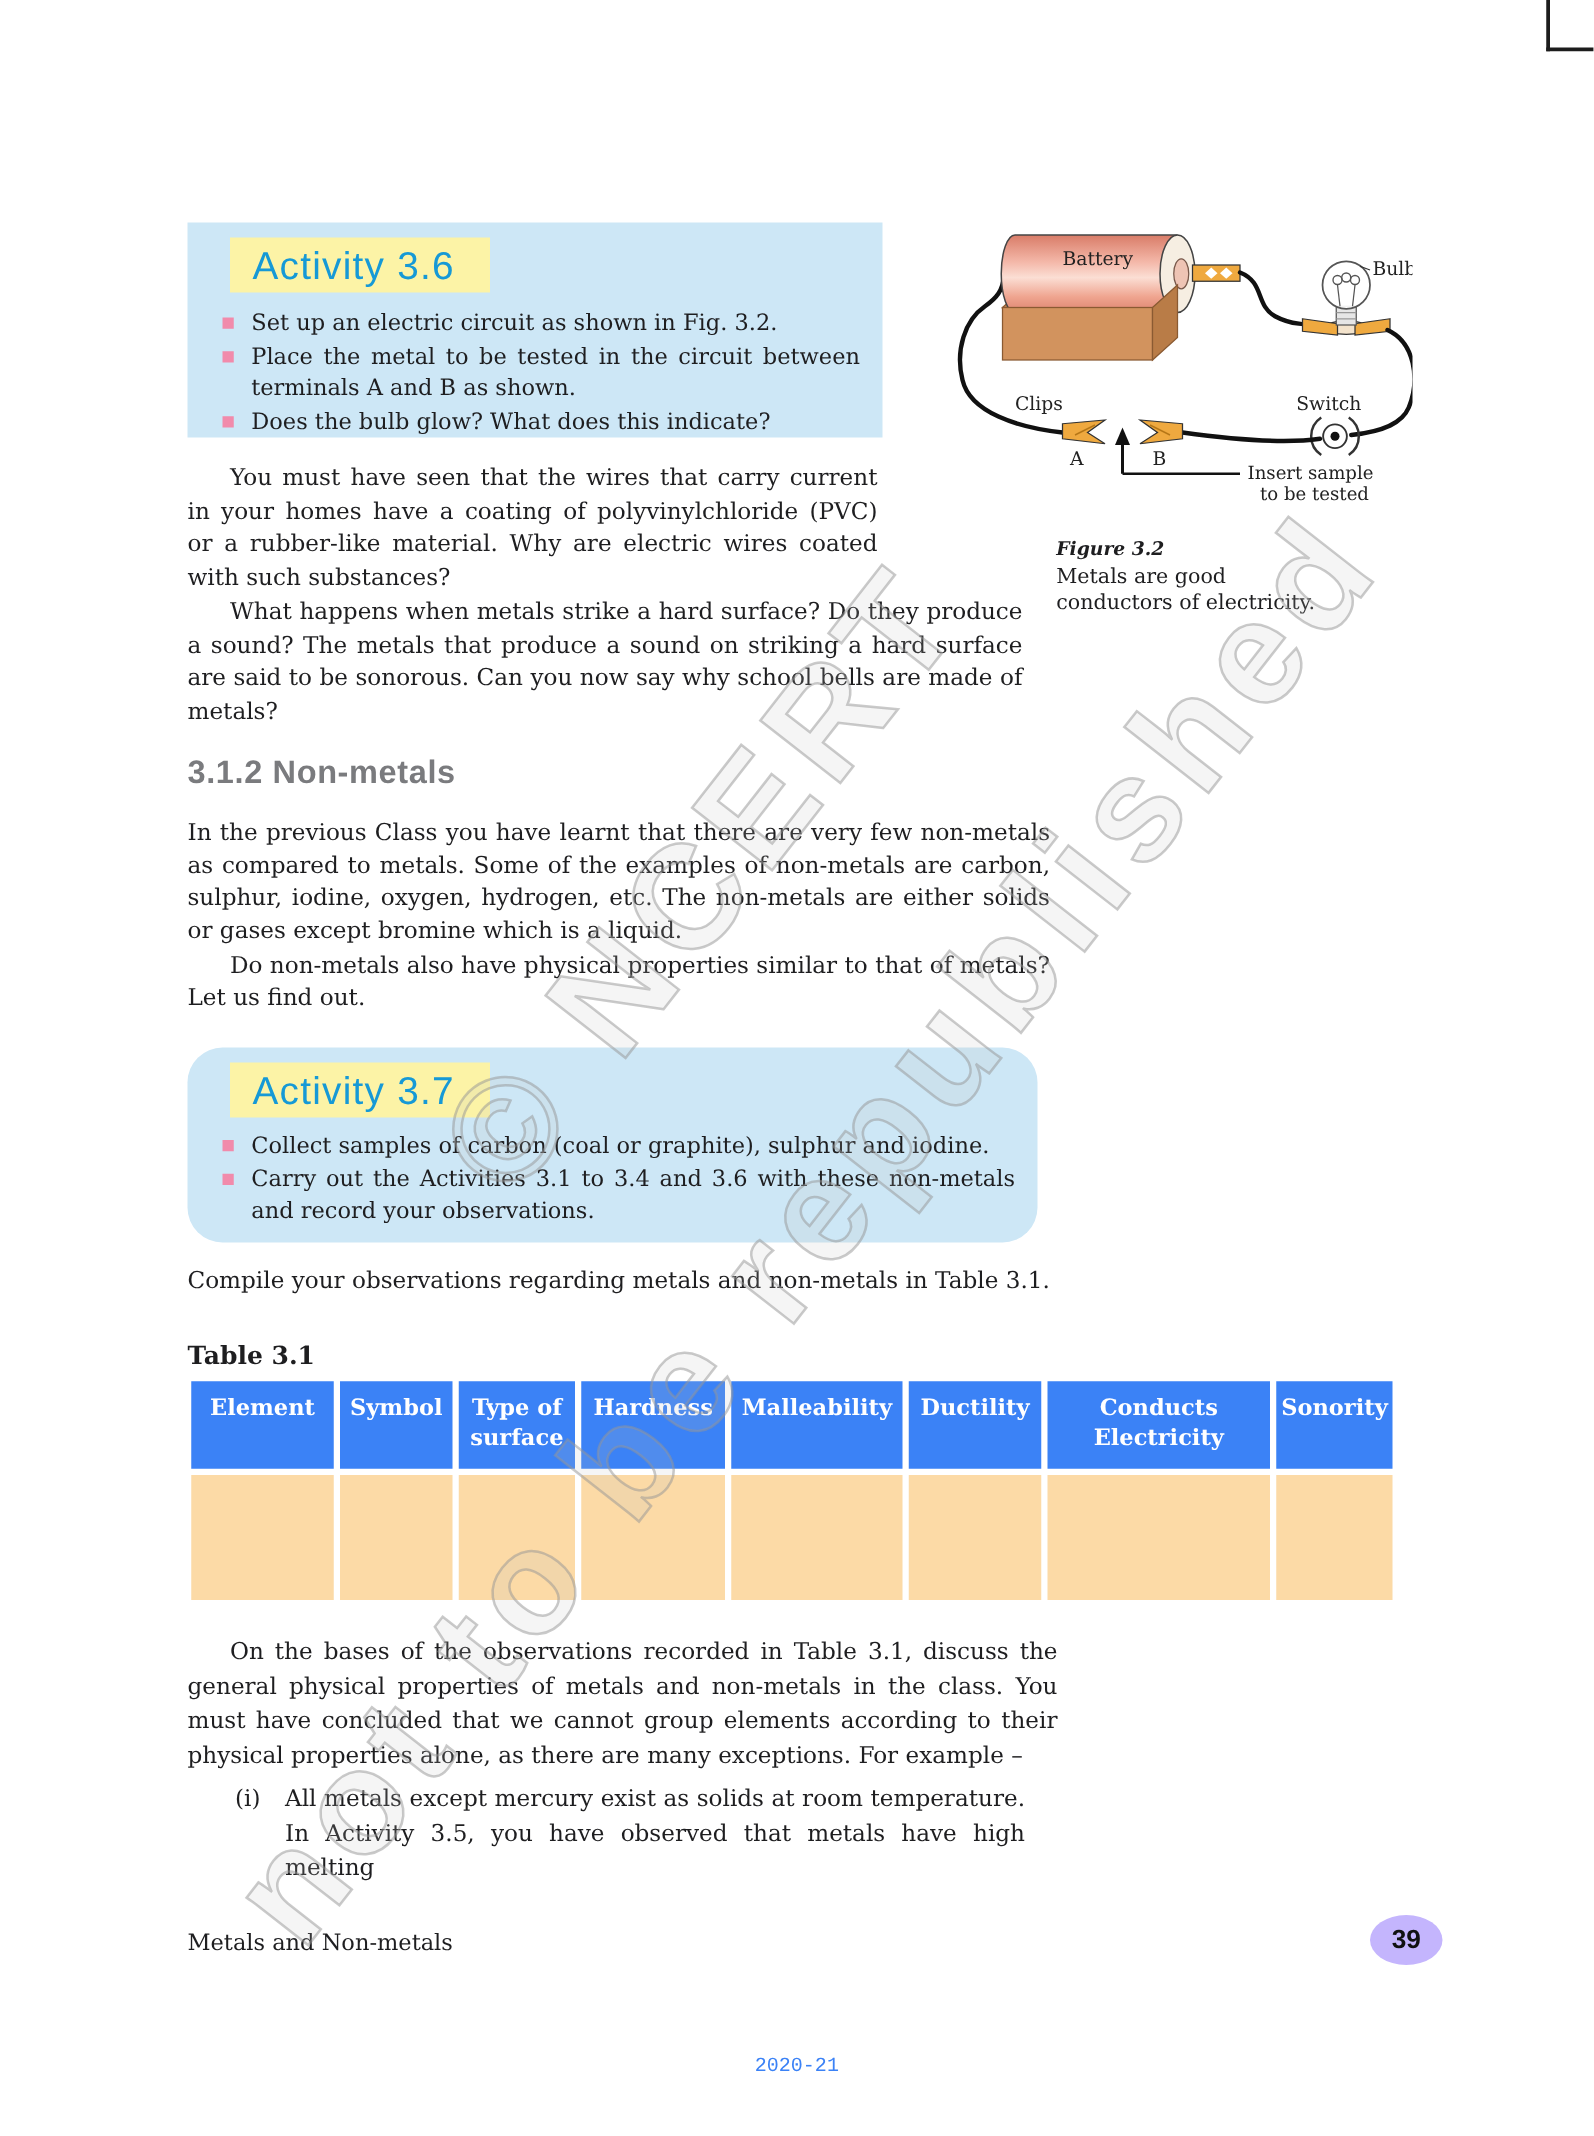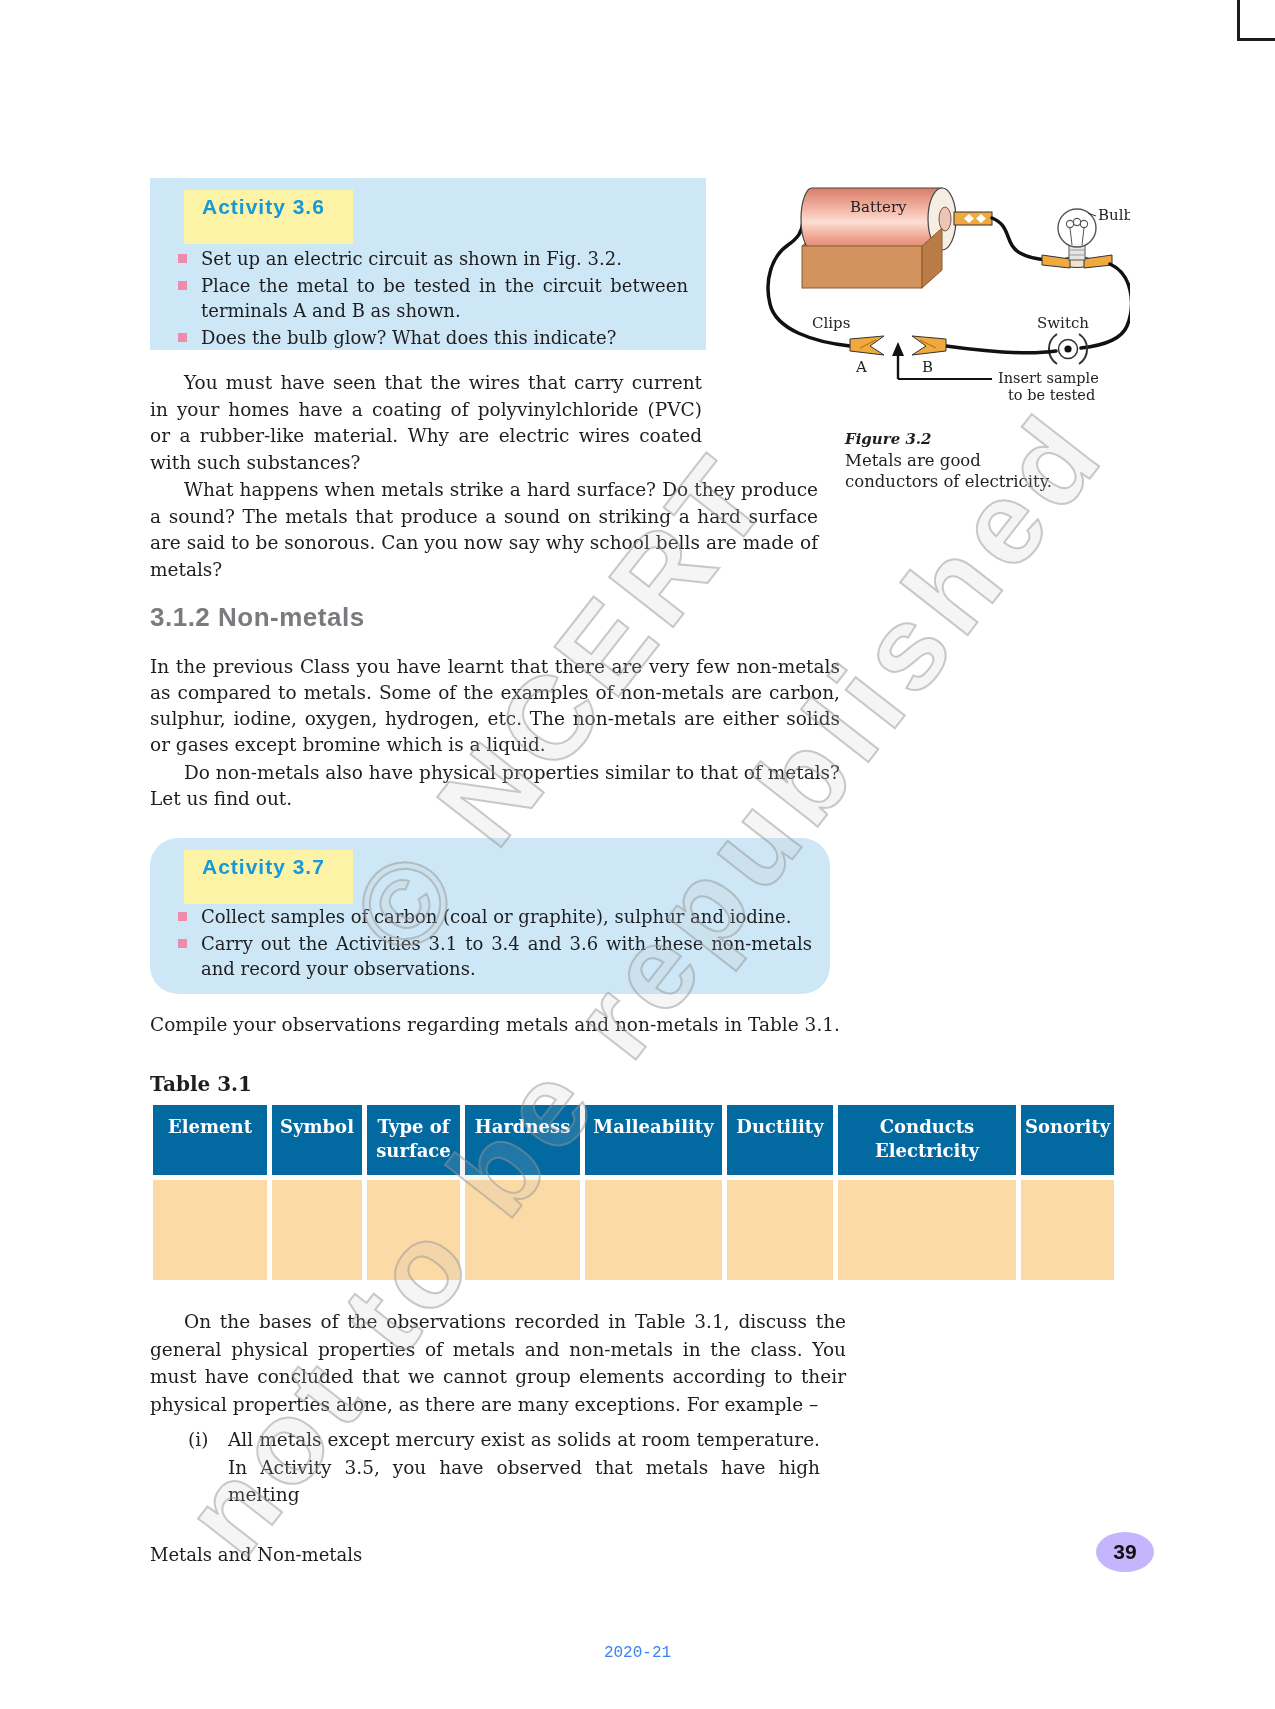--- a/index.html
+++ b/index.html
@@ -8,22 +8,22 @@
 
   
   .corner-v{position:absolute;left:1237px;top:0;width:3px;height:41px;background:#1c1c1c;}
   .corner-h{position:absolute;left:1237px;top:38px;width:38px;height:3px;background:#1c1c1c;}
 
   
   .act-box{position:absolute;background:#cde7f6;}
   .act-box.a36{left:150px;top:178px;width:556px;height:172px;}
   .act-box.a37{left:150px;top:838px;width:680px;height:156px;border-radius:28px;}
   .act-title{position:absolute;left:34px;top:12px;background:#fcf3a6;color:#1699d6;
-             font-family:"Liberation Sans","DejaVu Sans",sans-serif;font-weight:bold;
-             font-size:21px;letter-spacing:1px;padding:5px 28px 25px 18px;}
+             font-family:"Liberation Sans","DejaVu Sans",sans-serif;font-weight:normal;
+             font-size:31px;letter-spacing:1px;padding:5px 28px 3px 18px;}
   .act-bullets{position:absolute;left:28px;right:18px;}
   .a36 .act-bullets{top:68px;}
   .a37 .act-bullets{top:66px;}
   .b-row{display:flex;margin-bottom:2px;}
   .b-sq{flex:0 0 9px;width:9px;height:9px;background:#f18bab;margin:8px 14px 0 0;}
   .b-tx{font-size:18px;line-height:25px;text-align:justify;flex:1;}
 
   
   .fig-svg{position:absolute;left:740px;top:158px;width:390px;height:255px;}
   .fig-caption{position:absolute;left:845px;top:428px;width:230px;}
@@ -46,21 +46,21 @@
 
   
   .item-i{position:absolute;left:188px;top:1426px;width:648px;display:flex;}
   .item-i .lbl{flex:0 0 40px;font-size:18.5px;line-height:27.5px;}
   .item-i .txt{font-size:18.5px;line-height:27.5px;width:592px;text-align:justify;}
 
   
   .tbl-label{position:absolute;left:150px;top:1072px;font-size:20px;font-weight:bold;}
   .obs-table{position:absolute;left:148px;top:1100px;border-collapse:separate;border-spacing:5px;
              table-layout:fixed;}
-  .obs-table th{background:#0369a1;color:#ffffff;font-size:18px;font-weight:bold;
+  .obs-table th{background:#3b82f6;color:#ffffff;font-size:18px;font-weight:bold;
                 font-family:"DejaVu Serif","Liberation Serif",serif;
                 vertical-align:top;padding:10px 4px 0 4px;height:60px;line-height:24px;text-align:center;}
   .obs-table td{background:#fcdaa6;height:98px;}
 
   
   .footer-left{position:absolute;left:150px;top:1544px;font-size:18px;}
   .page-badge{position:absolute;left:1096px;top:1532px;width:58px;height:40px;background:#c4b5fd;
               border-radius:50%;display:flex;align-items:center;justify-content:center;
               font-family:"Liberation Sans","DejaVu Sans",sans-serif;font-weight:bold;font-size:21px;color:#111;}
   .edition{position:absolute;left:0;right:0;top:1644px;text-align:center;

